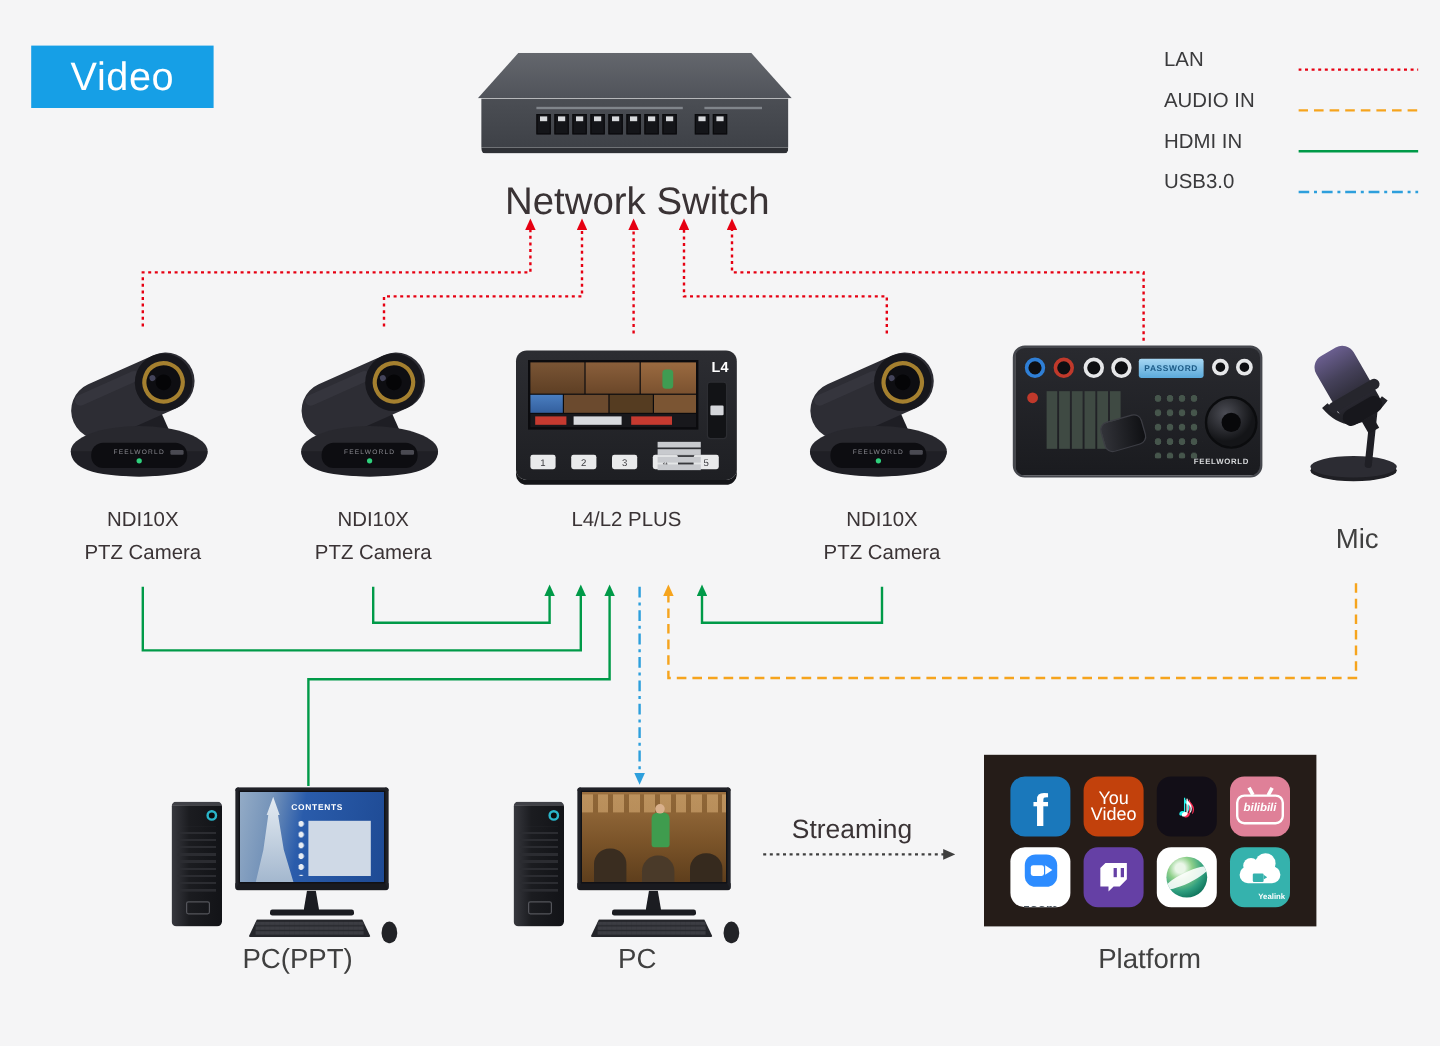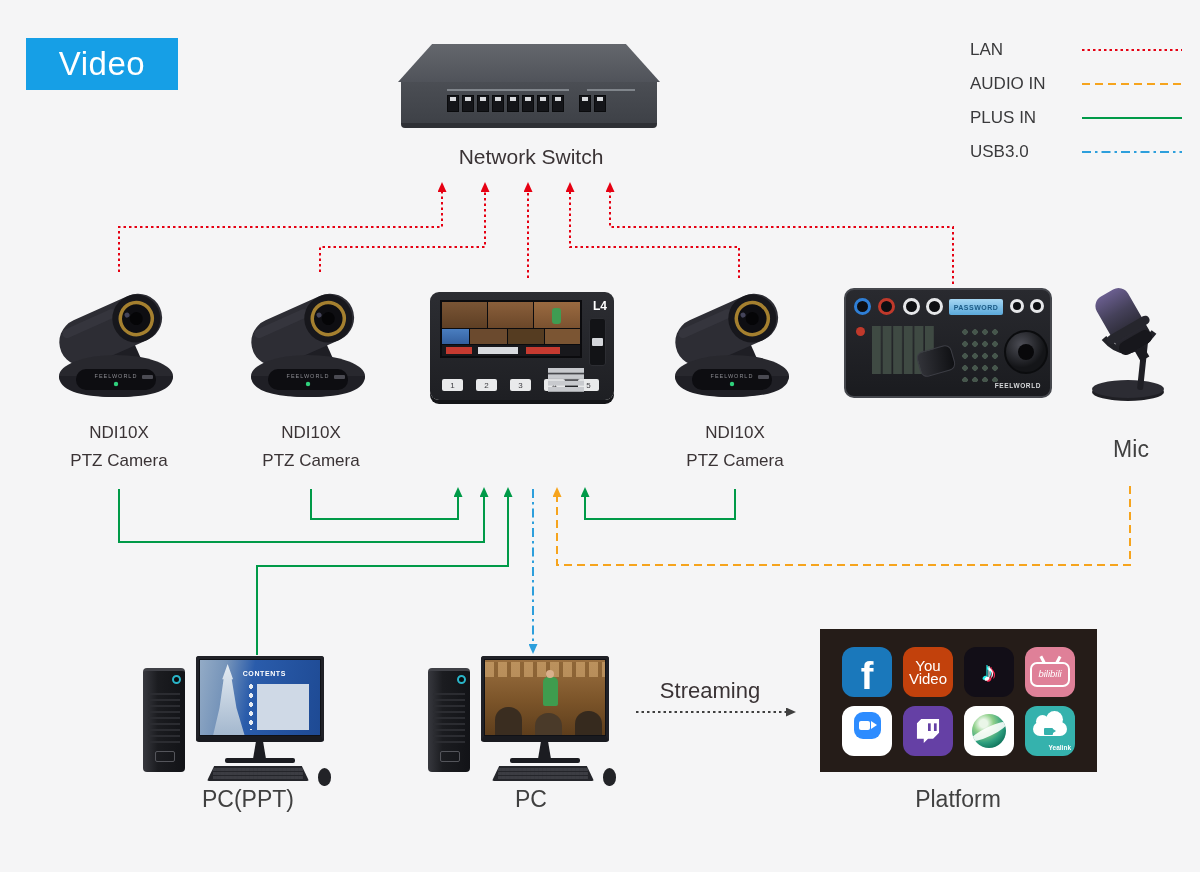--- a/index.html
+++ b/index.html
@@ -2,21 +2,21 @@
 <html><head>
 <meta charset="utf-8">
 <style>
   *{margin:0;padding:0;box-sizing:border-box}
   html,body{width:1200px;height:872px}
   body{background:#f5f5f6;font-family:"Liberation Sans",sans-serif;position:relative;overflow:hidden;color:#3a3335}
   .abs{position:absolute}
   
   .badge{left:26px;top:38px;width:152px;height:52px;background:#169fe6;color:#fff;font-size:33px;display:flex;align-items:center;justify-content:center;letter-spacing:.5px}
   
-  .lg-row{position:absolute;left:970px;width:212px;height:20px;display:flex;align-items:center;justify-content:space-between}
+  .lg-row{position:absolute;left:970px;width:212px;height:20px;display:flex;align-items:flex-end;justify-content:space-between}
   .lg-label{font-size:17px;color:#3a3a3c}
   .lg-line{flex:none}
   
   .dev-label{position:absolute;text-align:center;font-size:17px;line-height:28px;color:#3a3335}
   .big-label{position:absolute;text-align:center;font-size:23px;color:#404040}
   
   .net-switch{left:398px;top:44px;width:262px;height:92px}
   .ns-top{position:absolute;left:0;top:0;width:100%;height:38px;background:linear-gradient(#64676d,#50535a);clip-path:polygon(13% 0,87% 0,100% 100%,0 100%)}
   .ns-front{position:absolute;left:3px;top:38px;width:256px;height:46px;background:linear-gradient(#4b4e54,#3e4147);border-radius:0 0 4px 4px;border-bottom:5px solid #2e3035}
   .ns-lline{position:absolute;top:7px;height:2px;background:#8e939a;opacity:.8}
@@ -91,21 +91,21 @@
   .keyboard::before{content:"";position:absolute;inset:2px 6px;background-image:linear-gradient(#3c3d43,#3c3d43);background-size:4px 3px;background-repeat:space}
   .mouse{position:absolute;left:177px;top:114px;width:13px;height:18px;background:#222327;border-radius:50% 50% 46% 46%}
   
   .platform{left:820px;top:629px;width:277px;height:143px;background:#251c18}
   .ptile{position:absolute;width:50px;height:50px;border-radius:12px;overflow:hidden}
   .t-fb{left:22px;top:18px;background:#1a78bb;color:#fff;font-size:38px;font-weight:bold;text-align:center;line-height:58px}
   .t-yt{left:83px;top:18px;background:#c2410c;color:#fff;display:flex;flex-direction:column;align-items:center;justify-content:center;font-size:15px;font-weight:normal;line-height:13px}
   .t-tk{left:144px;top:18px;background:#120e17;color:#fff;text-align:center;line-height:50px;font-size:27px}
   .t-tk span{text-shadow:-2px -1px 0 #25f4ee,2px 1px 0 #fe2c55}
   .t-bl{left:205px;top:18px;background:#df8098;display:flex;align-items:center;justify-content:center}
-  .tv{width:40px;height:25px;border:2.5px solid #fff;border-radius:7px;color:#fff;font-size:9.5px;font-weight:normal;font-style:italic;text-align:center;line-height:20px;position:relative;margin-top:5px}
+  .tv{width:40px;height:25px;border:2.5px solid #fff;border-radius:7px;color:#fff;font-size:9.5px;font-weight:bold;font-style:italic;text-align:center;line-height:20px;position:relative;margin-top:5px}
   .tv::before,.tv::after{content:"";position:absolute;top:-8px;width:2.5px;height:7px;background:#fff}
   .tv::before{left:9px;transform:rotate(-28deg)}
   .tv::after{right:9px;transform:rotate(28deg)}
   .t-zm{left:22px;top:77px;background:#fff}
   .zcam{width:27px;height:27px;border-radius:9px;background:#2d8cff;margin:6px auto 0;position:relative}
   .zcam::before{content:"";position:absolute;left:5px;top:9px;width:11px;height:9px;border-radius:2px;background:#fff}
   .zcam::after{content:"";position:absolute;left:17px;top:9px;width:0;height:0;border-top:4.5px solid transparent;border-bottom:4.5px solid transparent;border-left:6px solid #fff}
   .ztext{display:block;text-align:center;font-size:11px;font-weight:bold;color:#47525c;margin-top:13px}
   .t-tw{left:83px;top:77px;background:#6540a5;display:flex;align-items:center;justify-content:center}
   .t-wx{left:144px;top:77px;background:#fff}
@@ -168,21 +168,21 @@
       <line x1="0" y1="2" x2="100" y2="2" stroke="#e60012" stroke-width="2" stroke-dasharray="2.5 3"></line>
     </svg>
 </div>
 <div class="lg-row" style="top:74px">
   <span class="lg-label">AUDIO IN</span>
   <svg class="lg-line" width="100" height="4">
       <line x1="0" y1="2" x2="100" y2="2" stroke="#f6a41d" stroke-width="2" stroke-dasharray="8 5"></line>
     </svg>
 </div>
 <div class="lg-row" style="top:108px">
-  <span class="lg-label">PLUS IN</span>
+  <span class="lg-label">HDMI IN</span>
   <svg class="lg-line" width="100" height="4">
       <line x1="0" y1="2" x2="100" y2="2" stroke="#009a48" stroke-width="2"></line>
     </svg>
 </div>
 <div class="lg-row" style="top:142px">
   <span class="lg-label">USB3.0</span>
   <svg class="lg-line" width="100" height="4">
       <line x1="0" y1="2" x2="100" y2="2" stroke="#2d9fdc" stroke-width="2" stroke-dasharray="9 4 2.5 4"></line>
     </svg>
 </div>
@@ -199,21 +199,21 @@
         <i class="port"></i>
         <i class="port"></i>
         <i class="port"></i>
         <i class="port"></i>
         <i class="port"></i>
         <i class="port gap"></i>
         <i class="port"></i>
     </div>
   </div>
 </div>
-<div class="dev-label" style="left:400px;top:143px;width:262px;font-size:21px">Network Switch</div>
+<div class="dev-label" style="left:400px;top:153px;width:262px;font-size:32px">Network Switch</div>
 
 <div class="abs cam cam1">
   <svg viewBox="0 0 130 118" width="130" height="118">
     <g transform="rotate(-24 62 48)">
       <rect x="46" y="50" width="28" height="36" fill="#1e1e24"></rect>
       <rect x="4" y="20" width="108" height="48" rx="24" fill="#2d2d34"></rect>
       <rect x="12" y="25" width="58" height="9" rx="4.5" fill="#3d3d46" opacity=".55"></rect>
       <circle cx="86" cy="44" r="24" fill="#17171c"></circle>
       <circle cx="86" cy="44" r="16" fill="#0e0e12" stroke="#a5802f" stroke-width="3.5"></circle>
       <circle cx="86" cy="44" r="6.5" fill="#050507"></circle>
@@ -282,20 +282,21 @@
       <span class="sbtn">1</span>
       <span class="sbtn">2</span>
       <span class="sbtn">3</span>
       <span class="sbtn">4</span>
       <span class="sbtn">5</span>
     </div>
     <div class="sw-aux"></div>
   </div>
 </div>
 <div class="dev-label" style="left:432px;top:419px;width:180px">
+  <div>L4/L2 PLUS</div>
 </div>
 
 <div class="abs cam cam3">
   <svg viewBox="0 0 130 118" width="130" height="118">
     <g transform="rotate(-24 62 48)">
       <rect x="46" y="50" width="28" height="36" fill="#1e1e24"></rect>
       <rect x="4" y="20" width="108" height="48" rx="24" fill="#2d2d34"></rect>
       <rect x="12" y="25" width="58" height="9" rx="4.5" fill="#3d3d46" opacity=".55"></rect>
       <circle cx="86" cy="44" r="24" fill="#17171c"></circle>
       <circle cx="86" cy="44" r="16" fill="#0e0e12" stroke="#a5802f" stroke-width="3.5"></circle>

